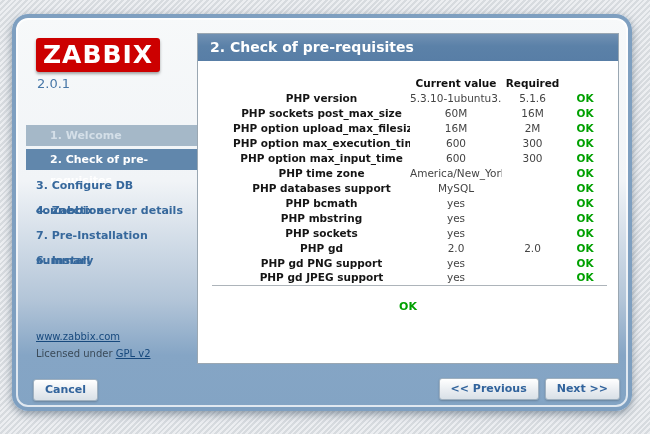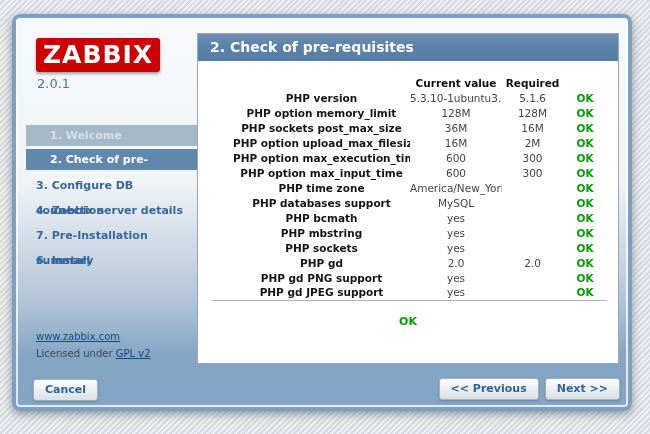--- a/index.html
+++ b/index.html
@@ -4,21 +4,21 @@
 <style>
   * { margin:0; padding:0; box-sizing:border-box; }
   html,body { width:650px; height:434px; }
   body {
     font-family:"DejaVu Sans","Liberation Sans",sans-serif;
     background:repeating-linear-gradient(135deg,#eceef1 0px,#eceef1 2px,#d7dbdf 2px,#d7dbdf 4px);
     position:relative; overflow:hidden;
   }
   .frame {
     position:absolute; left:12px; top:14px; right:18px; bottom:23px;
-    border-radius:8px;
+    border-radius:16px;
     background:linear-gradient(180deg,#f7f9fa 0%,#f1f4f7 42%,#b3c5d8 72%,#85a5c5 86%,#83a4c4 100%);
     box-shadow:0 3px 9px rgba(60,80,100,.55),
                inset 0 0 0 4px #7e9fc0,
                inset 0 0 0 6px rgba(255,255,255,.75);
   }
   
   .logo {
     position:absolute; left:24px; top:24px; width:124px; height:34px;
     background:#cc0000; border-radius:3px; color:#fff;
     font-weight:bold; font-size:25px; letter-spacing:1px;
@@ -122,30 +122,24 @@
         </tr>
       </thead>
       <tbody>
   <tr>
     <td class="name">PHP version</td>
     <td>5.3.10-1ubuntu3.2</td>
     <td>5.1.6</td>
     <td class="ok">OK</td>
   </tr>
 
-  <tr>
-    <td class="name">PHP option memory_limit</td>
-    <td>128M</td>
-    <td>128M</td>
-    <td class="ok">OK</td>
-  </tr>
 
   <tr>
     <td class="name">PHP sockets post_max_size</td>
-    <td>36M</td>
+    <td>60M</td>
     <td>16M</td>
     <td class="ok">OK</td>
   </tr>
 
   <tr>
     <td class="name">PHP option upload_max_filesize</td>
     <td>16M</td>
     <td>2M</td>
     <td class="ok">OK</td>
   </tr>

